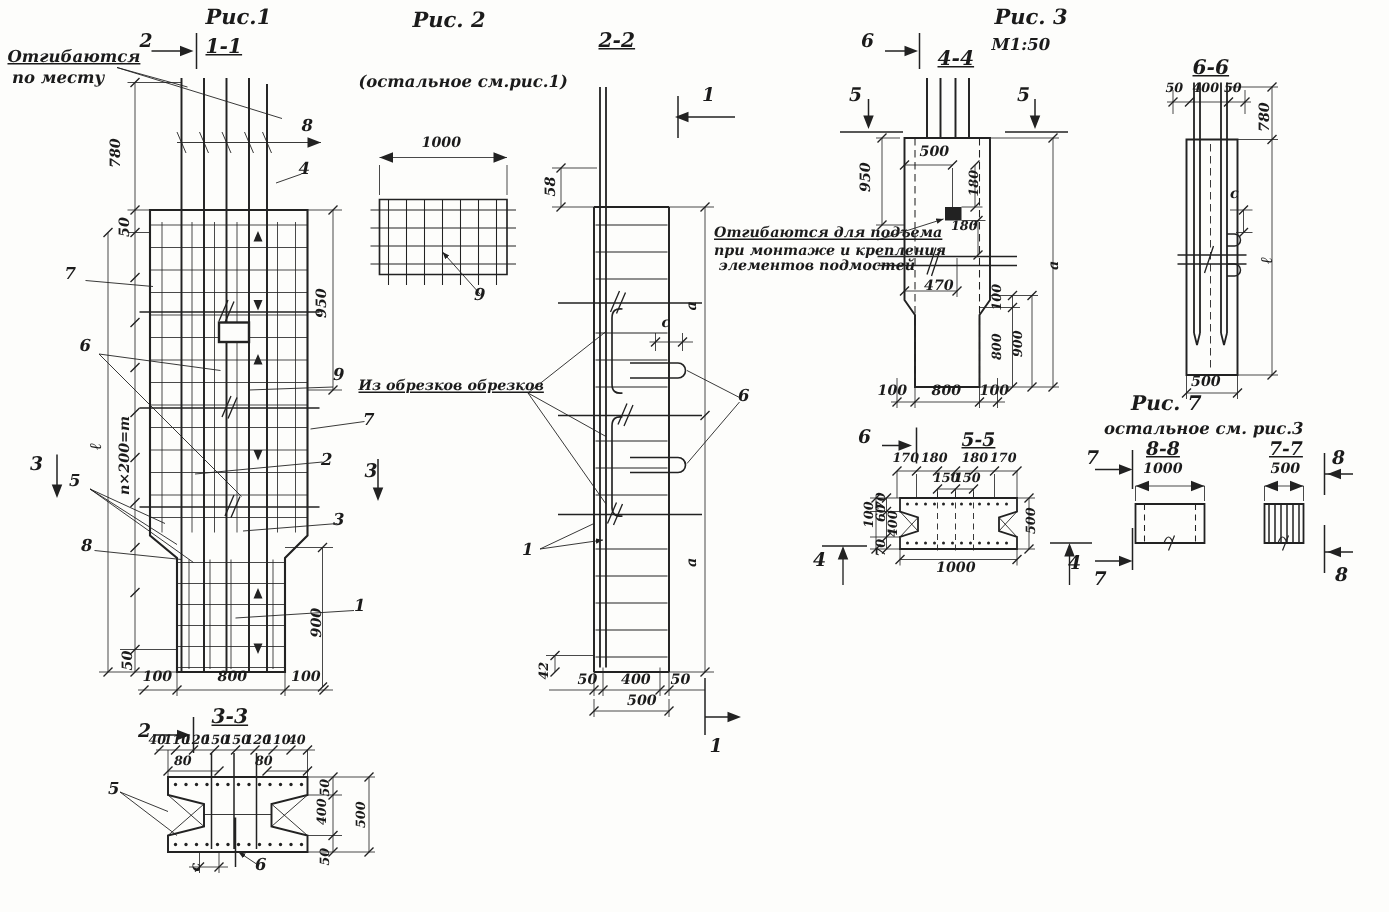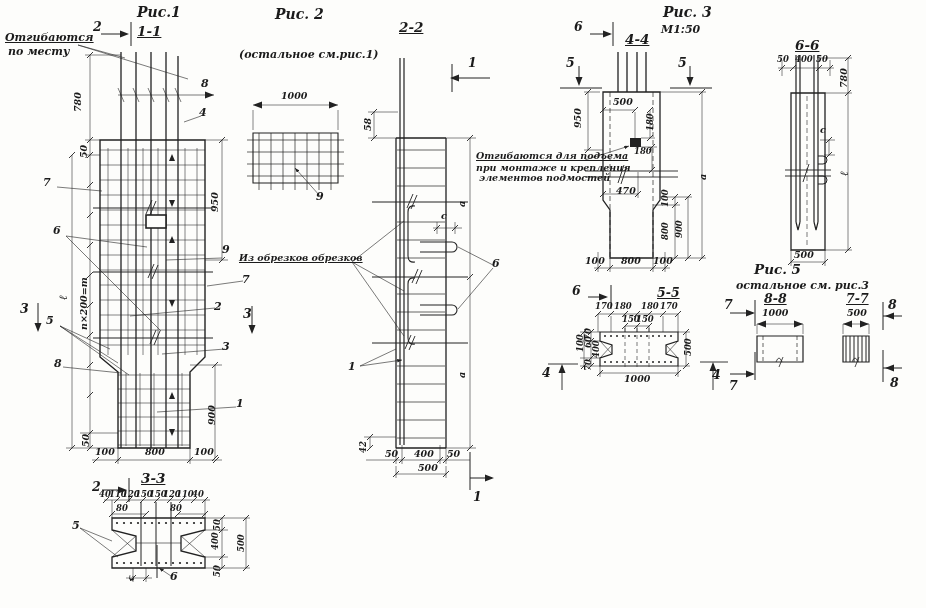--- a/index.html
+++ b/index.html
@@ -288,38 +288,38 @@
 <div class="t s9" style="left:479px;top:173px">элементов подмостей</div>
 <div class="t s8 r" style="left:661px;top:207px">100</div>
 <div class="t s8 r" style="left:661px;top:240px">800</div>
 <div class="t s8 r" style="left:675px;top:238px">900</div>
 <div class="t s9 r" style="left:698px;top:180px">а</div>
 <div class="t s9" style="left:585px;top:256px">100</div>
 <div class="t s9" style="left:621px;top:256px">800</div>
 <div class="t s9" style="left:653px;top:256px">100</div>
 <div class="t s12" style="left:572px;top:285px">6</div>
 
-<div class="t s12 u" style="left:657px;top:287px">5-5</div>
+<div class="t s12 u" style="left:641px;top:287px">5-5</div>
 <div class="t s8" style="left:595px;top:302px">170</div>
 <div class="t s8" style="left:614px;top:302px">180</div>
 <div class="t s8" style="left:641px;top:302px">180</div>
 <div class="t s8" style="left:660px;top:302px">170</div>
 <div class="t s8" style="left:622px;top:315px">150</div>
 <div class="t s8" style="left:636px;top:315px">150</div>
 <div class="t s8 r" style="left:584px;top:340px">70</div>
 <div class="t s8 r" style="left:576px;top:352px">100</div>
 <div class="t s8 r" style="left:584px;top:348px">60</div>
 <div class="t s8 r" style="left:592px;top:358px">400</div>
 <div class="t s8 r" style="left:584px;top:371px">70</div>
 <div class="t s8 r" style="left:684px;top:356px">500</div>
 <div class="t s9" style="left:624px;top:374px">1000</div>
 <div class="t s12" style="left:542px;top:367px">4</div>
 <div class="t s12" style="left:712px;top:369px">4</div>
 
-<div class="t s13" style="left:754px;top:263px">Рис. 5</div>
+<div class="t s13" style="left:754px;top:263px">Рис. 7</div>
 <div class="t s11" style="left:736px;top:280px">остальное см. рис.3</div>
 <div class="t s12 u" style="left:764px;top:293px">8-8</div>
 <div class="t s9" style="left:762px;top:308px">1000</div>
 <div class="t s12 u" style="left:846px;top:293px">7-7</div>
 <div class="t s9" style="left:847px;top:308px">500</div>
 <div class="t s12" style="left:724px;top:299px">7</div>
 <div class="t s12" style="left:729px;top:380px">7</div>
 <div class="t s12" style="left:888px;top:299px">8</div>
 <div class="t s12" style="left:890px;top:377px">8</div>
 

